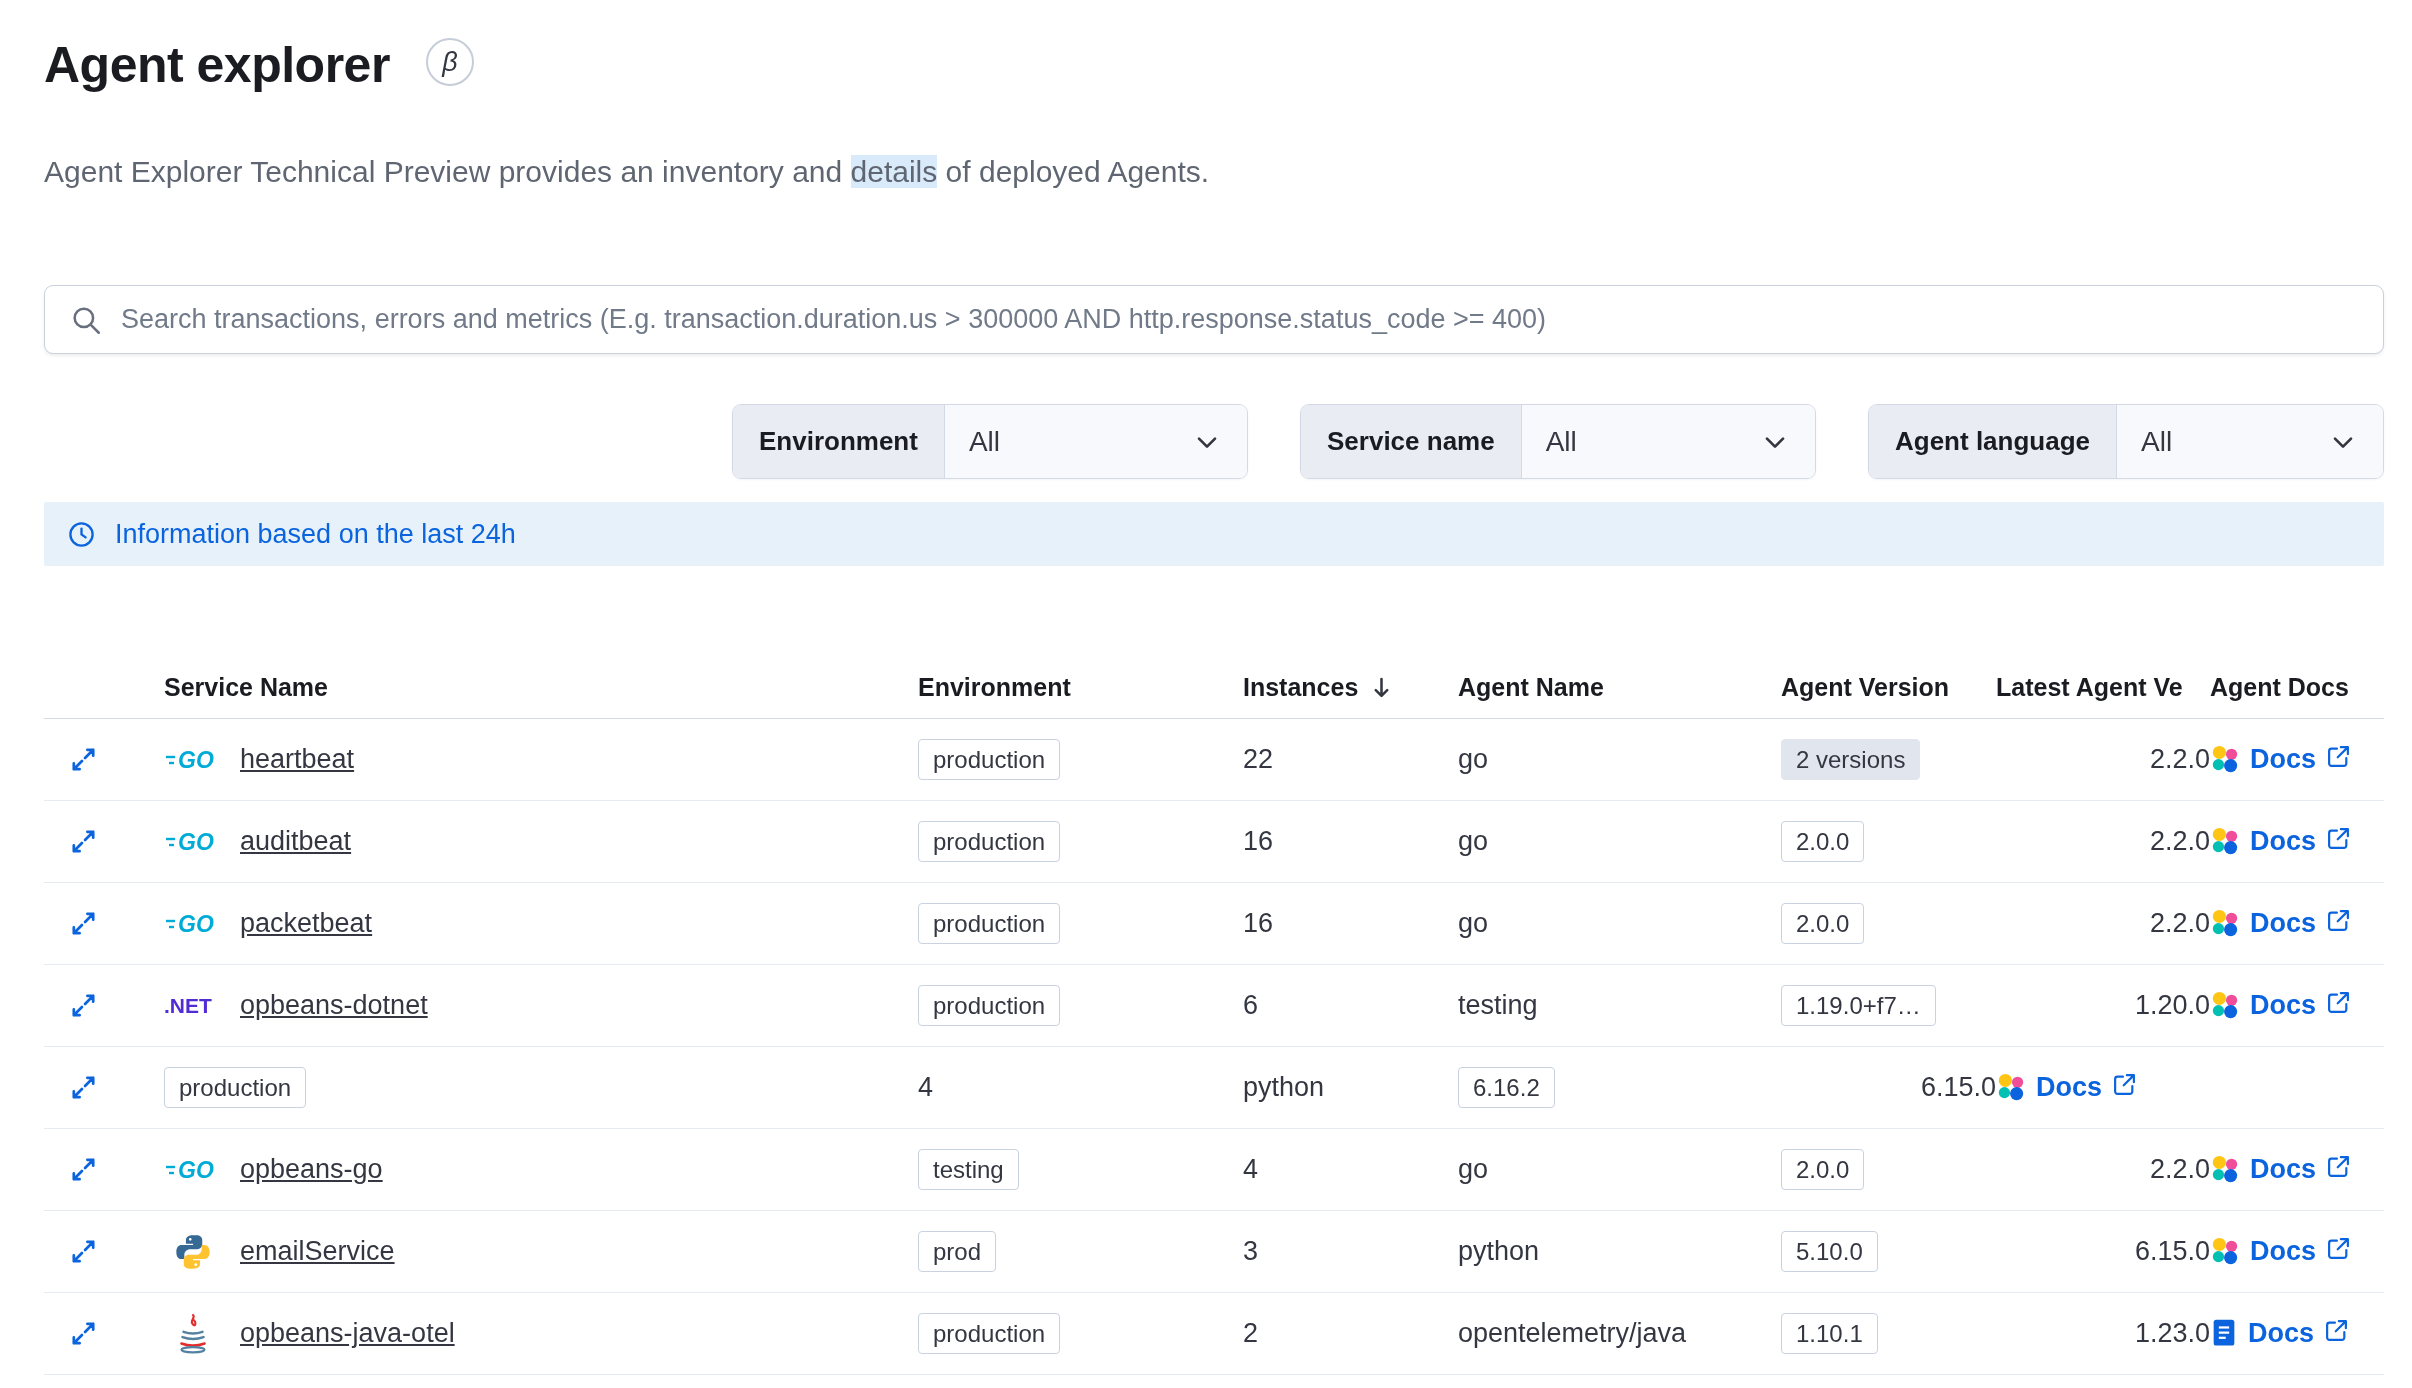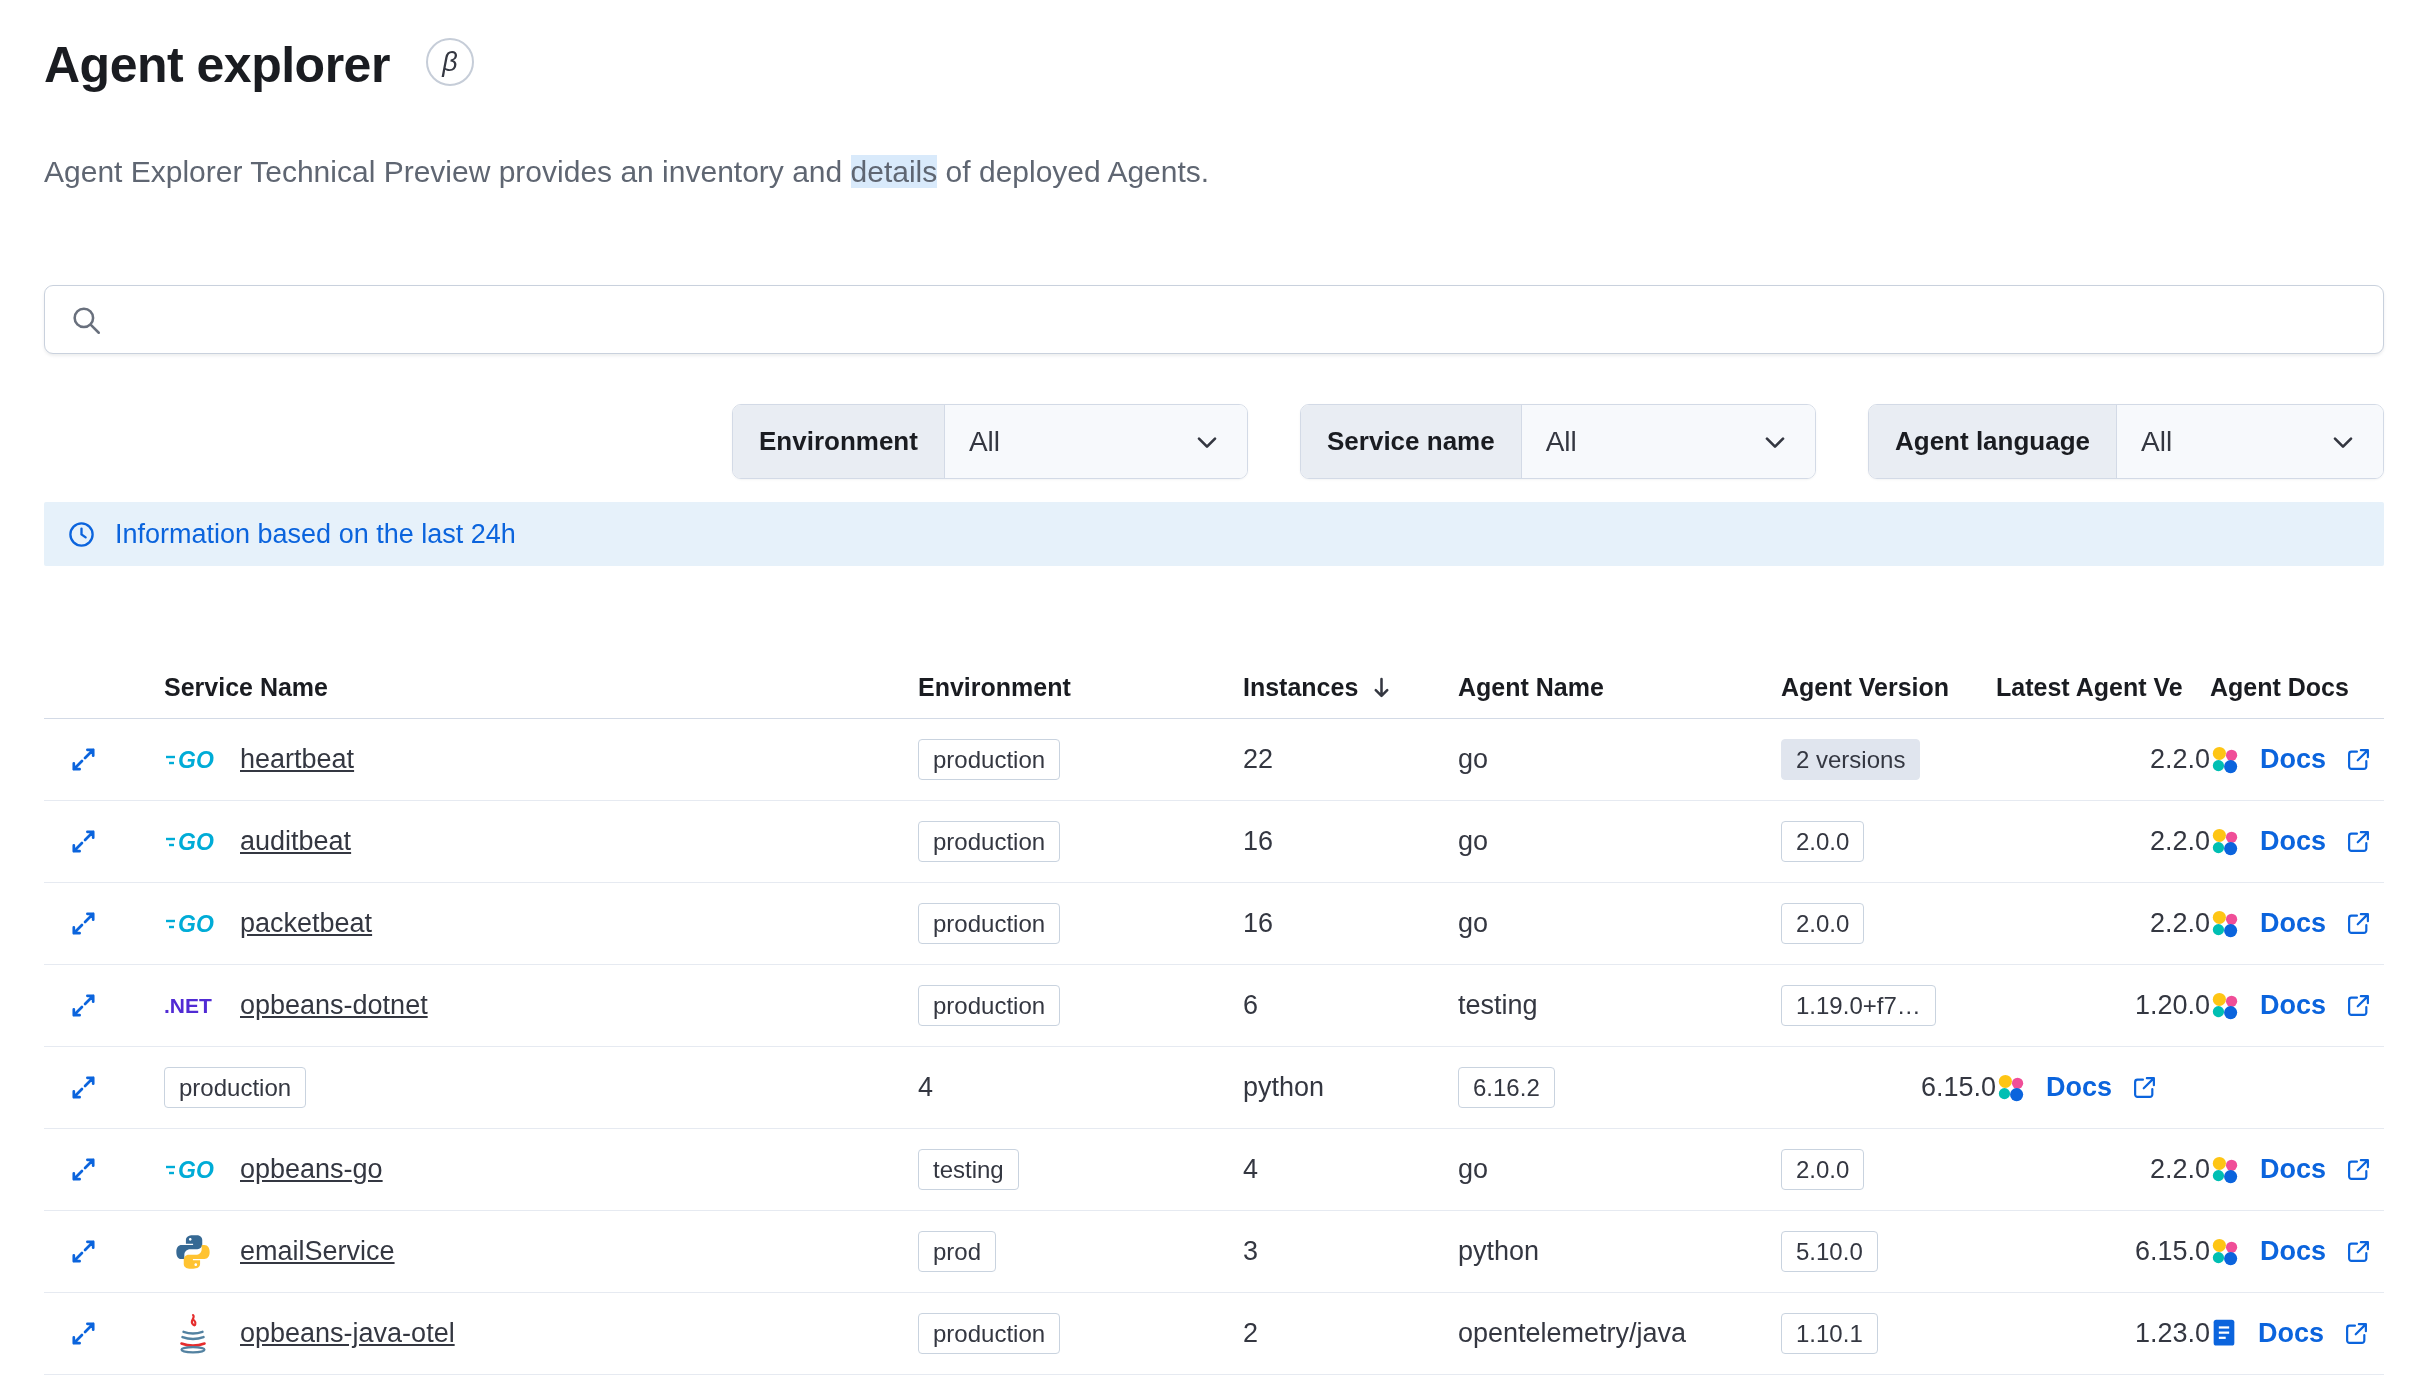--- a/index.html
+++ b/index.html
@@ -77,21 +77,21 @@
   .svc-icon { width:58px; display:flex; justify-content:center; align-items:center; flex-shrink:0; }
   .svc-name { color:#343741;text-decoration:underline; }
   .badge {
     display:inline-block; border:1px solid #c9d3df; border-radius:4px;
     padding:4px 14px; font-size:24px; color:#343741; background:#fff;
     line-height:1.3; white-space:nowrap;
   }
   .badge.filled { background:#e0e5ee; border-color:#e0e5ee; font-weight:400; }
   .center { text-align:right; }
   .docs-link {
-    display:flex; align-items:center; gap:20px; text-decoration:none;
+    display:flex; gap:10px; text-decoration:none;
     color:#0b64dd; font-weight:600; font-size:27px; cursor:pointer;
   }
 </style>
 </head>
 <body>
 
 <div class="page">
   <div class="content">
 
     <div class="title-row">
@@ -101,20 +101,21 @@
 
     <p class="subtitle"><span>Agent Explorer Technical Preview provides an inventory and </span><span class="hl">details</span><span> of deployed Agents.</span></p>
 
     <div class="search-bar">
       <span style="display:flex;">
         <svg viewBox="0 0 24 24" width="34" height="34">
             <circle cx="10.5" cy="10.5" r="6.5" fill="none" stroke="#69707d" stroke-width="1.8"></circle>
             <line x1="15.6" y1="15.6" x2="21" y2="21" stroke="#69707d" stroke-width="1.8" stroke-linecap="round"></line>
           </svg>
       </span>
+      <input type="text" placeholder="Search transactions, errors and metrics (E.g. transaction.duration.us &gt; 300000 AND http.response.status_code &gt;= 400)" style="">
     </div>
 
     <div class="filters">
 
       <div class="filter">
         <span class="filter-label">Environment</span>
         <span class="filter-value">
           <span>All</span>
           <span class="chev">
             <svg viewBox="0 0 24 24" width="32" height="32">

